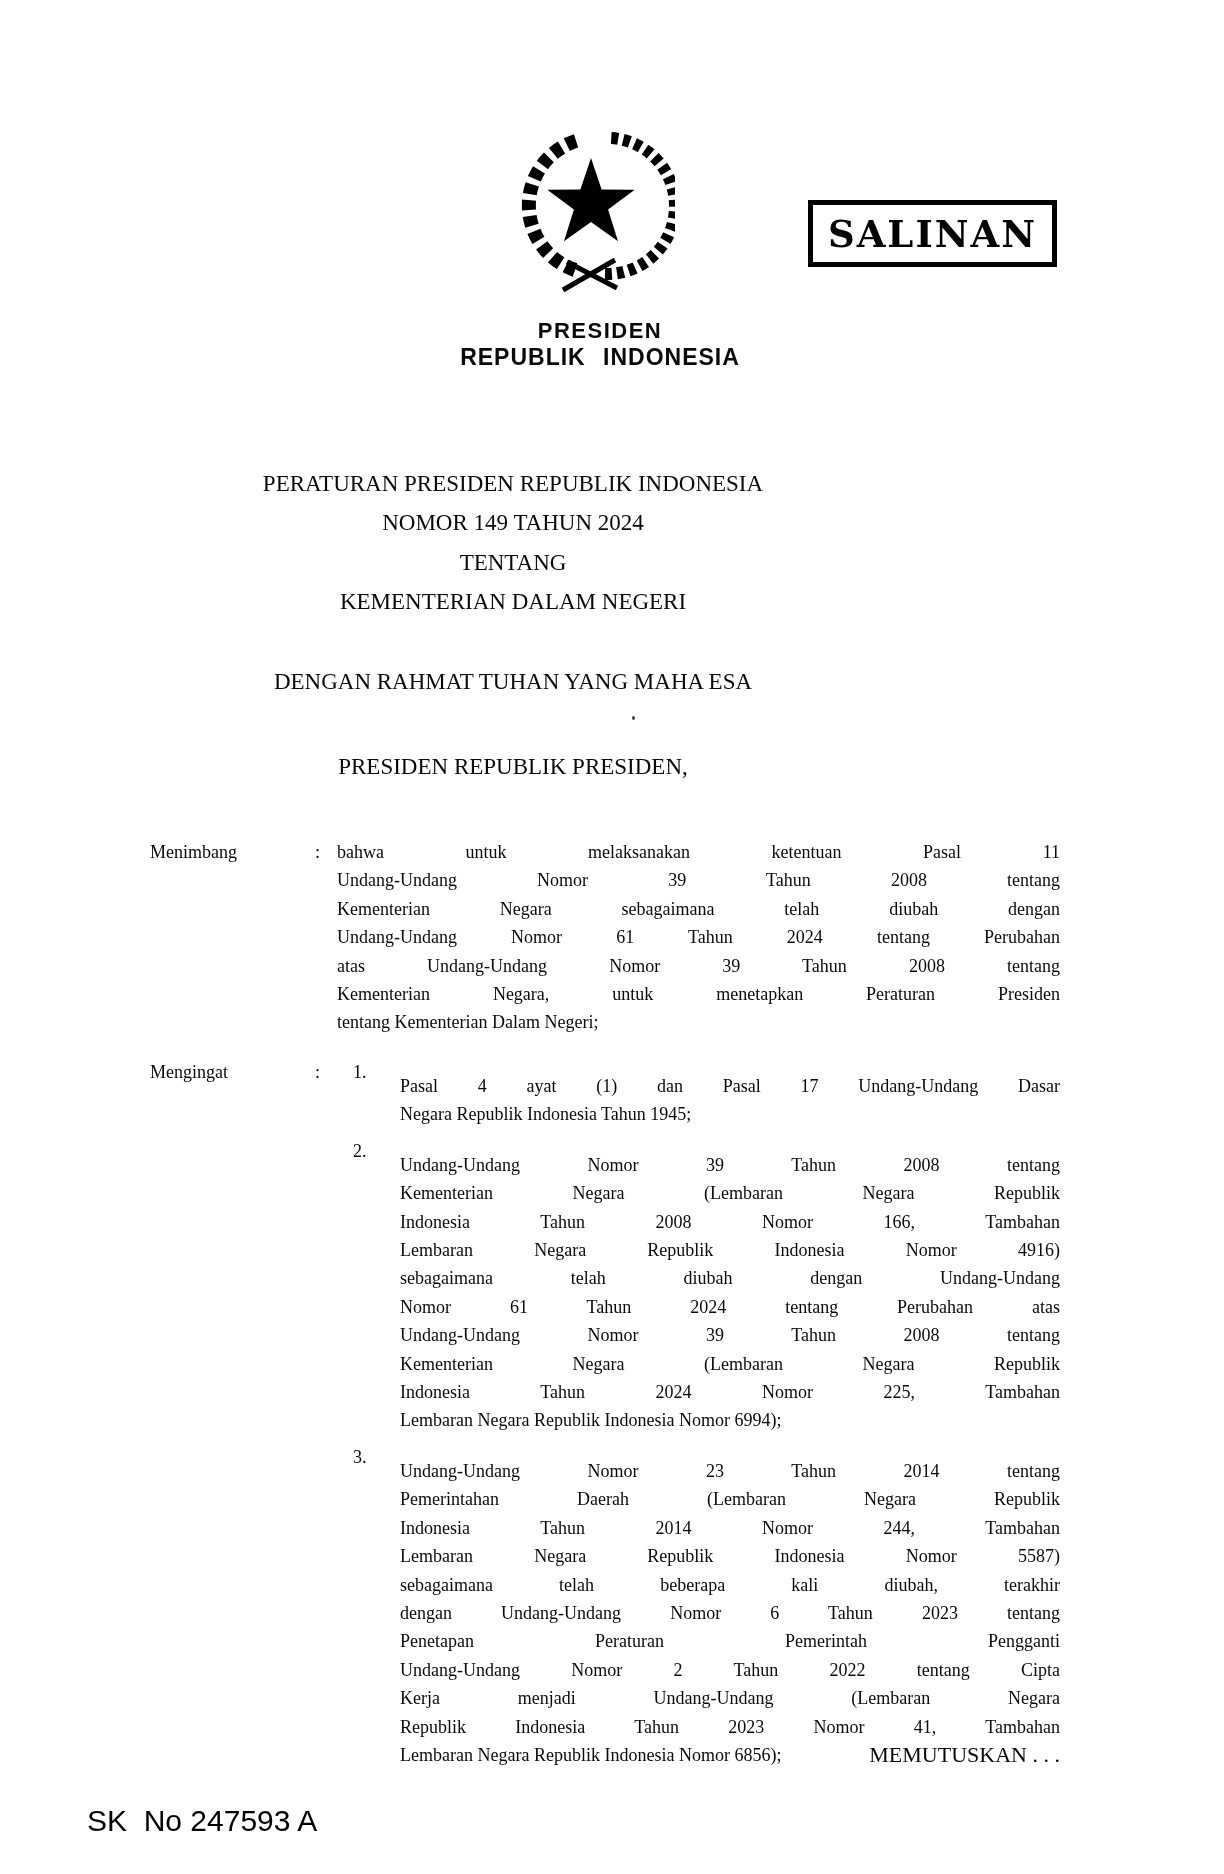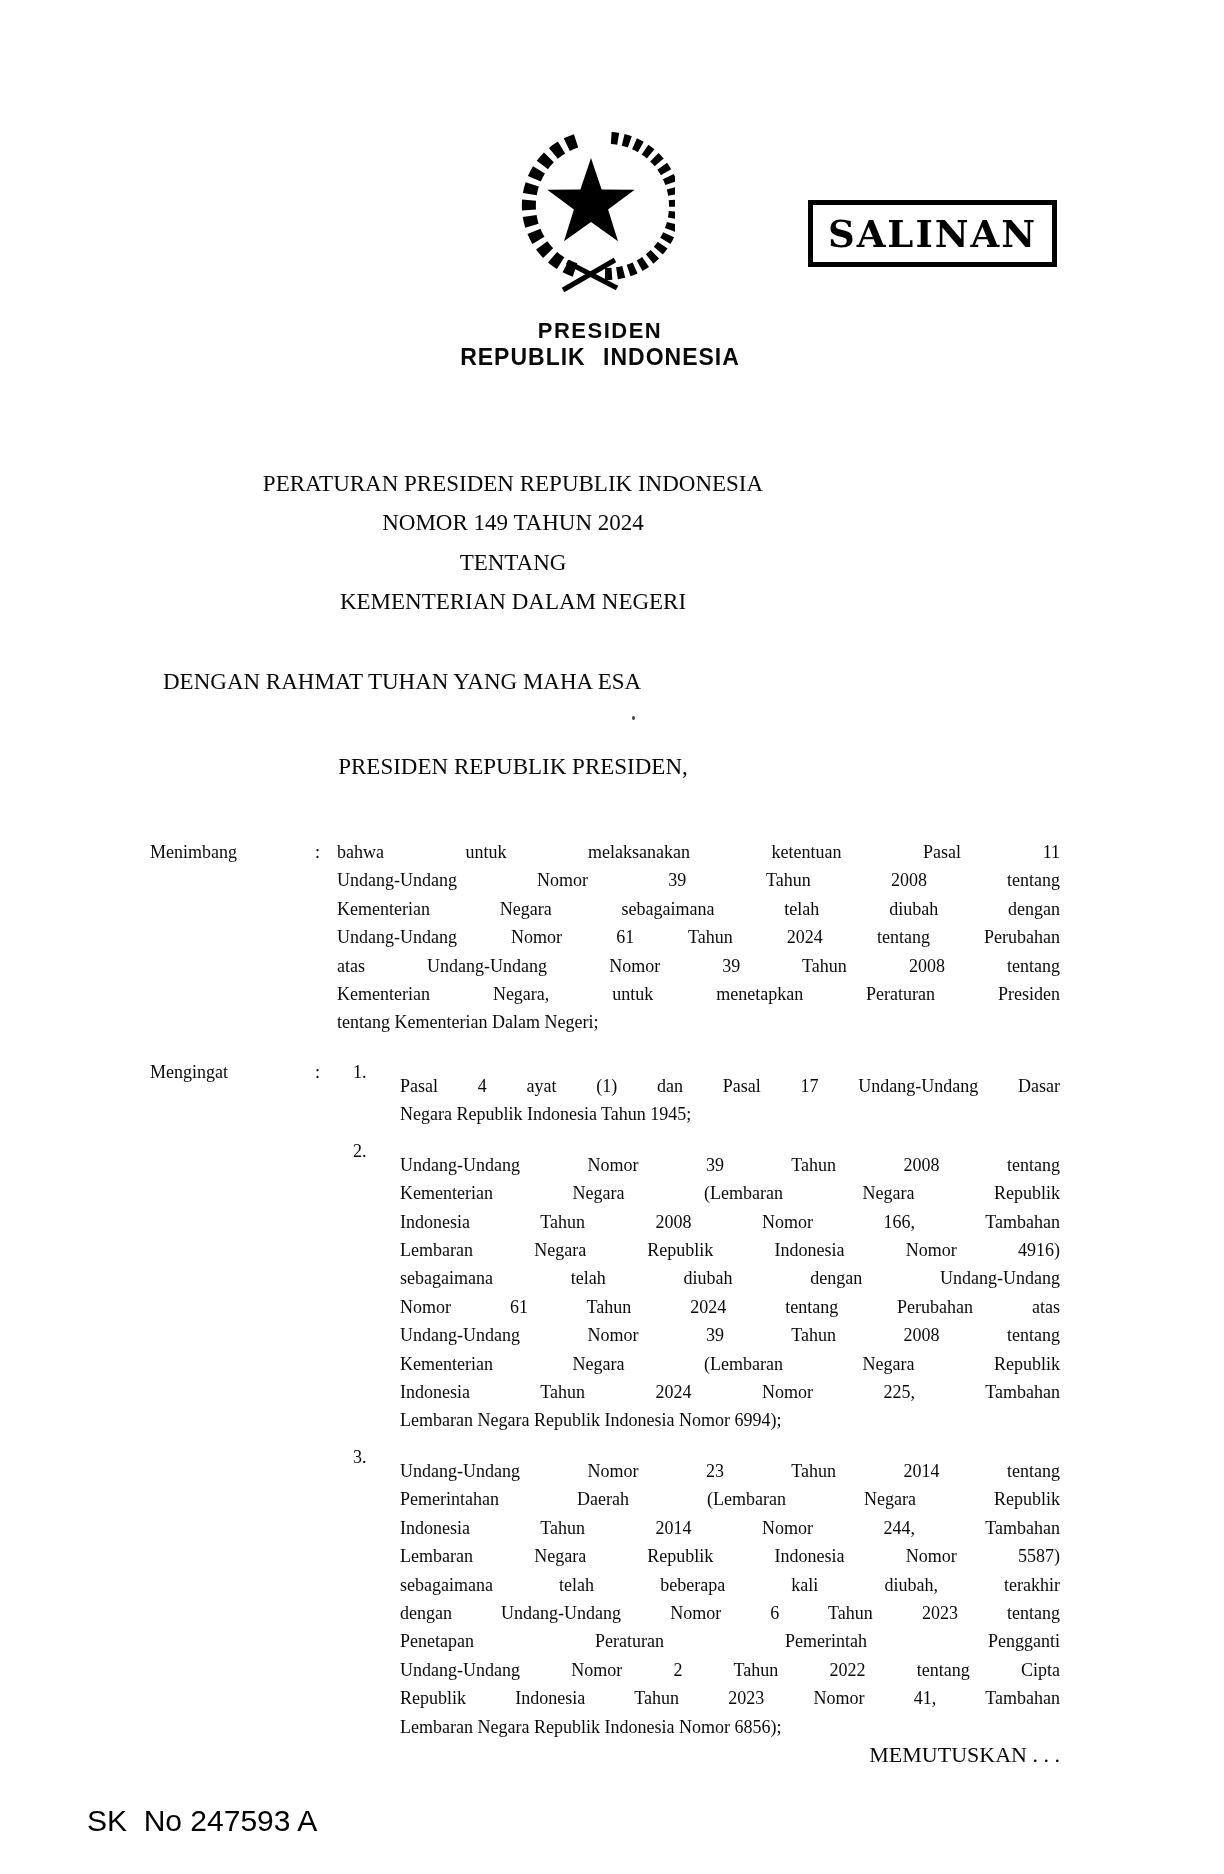--- a/index.html
+++ b/index.html
@@ -23,21 +23,21 @@
   
   .stamp { left: 808px; top: 200px; width: 249px; height: 67px;
            border: 5px solid #000000; box-sizing: border-box;
            display: flex; align-items: center; justify-content: center; }
   .stamp-label { font-family: "DejaVu Serif", serif; font-weight: bold;
                  font-size: 37px; letter-spacing: 2px; color: #000; }
 
   
   .title-block { left: 163px; top: 464px; width: 700px; text-align: center;
                  font-size: 23px; line-height: 39.4px; }
-  .invocation { left: 163px; top: 669px; width: 700px; font-size: 23px; }
+  .invocation { left: 163px; top: 669px; width: 700px; text-align: center; font-size: 23px; }
   .authority  { left: 163px; top: 754px; width: 700px; text-align: center; font-size: 23px; }
   .speck { left: 632px; top: 716px; width: 3px; height: 4px; background: #444; border-radius: 50%; }
 
   
   .clause { left: 150px; width: 910px; font-size: 18px; line-height: 28.4px; }
   .clause-considerations { top: 838px; }
   .clause-legalbasis { top: 1058px; }
   .clause-label { position: absolute; left: 0; top: 0; }
   .clause-colon { position: absolute; left: 165px; top: 0; }
   .clause-body-text { margin-left: 187px; width: 723px; }
@@ -136,20 +136,21 @@
       <div class="item-number">3.</div>
       <div class="item-lines">
           <div class="jline">Undang-Undang Nomor 23 Tahun 2014 tentang</div>
           <div class="jline">Pemerintahan Daerah (Lembaran Negara Republik</div>
           <div class="jline">Indonesia Tahun 2014 Nomor 244, Tambahan</div>
           <div class="jline">Lembaran Negara Republik Indonesia Nomor 5587)</div>
           <div class="jline">sebagaimana telah beberapa kali diubah, terakhir</div>
           <div class="jline">dengan Undang-Undang Nomor 6 Tahun 2023 tentang</div>
           <div class="jline">Penetapan Peraturan Pemerintah Pengganti</div>
           <div class="jline">Undang-Undang Nomor 2 Tahun 2022 tentang Cipta</div>
+          <div class="jline">Kerja menjadi Undang-Undang (Lembaran Negara</div>
           <div class="jline">Republik Indonesia Tahun 2023 Nomor 41, Tambahan</div>
           <div class="jline last">Lembaran Negara Republik Indonesia Nomor 6856);</div>
         </div>
     </div>
   </div>
 </div>
 
 <div class="abs continuation">MEMUTUSKAN . . .</div>
 
 <div class="abs sk-number">SK  No 247593 A</div>

